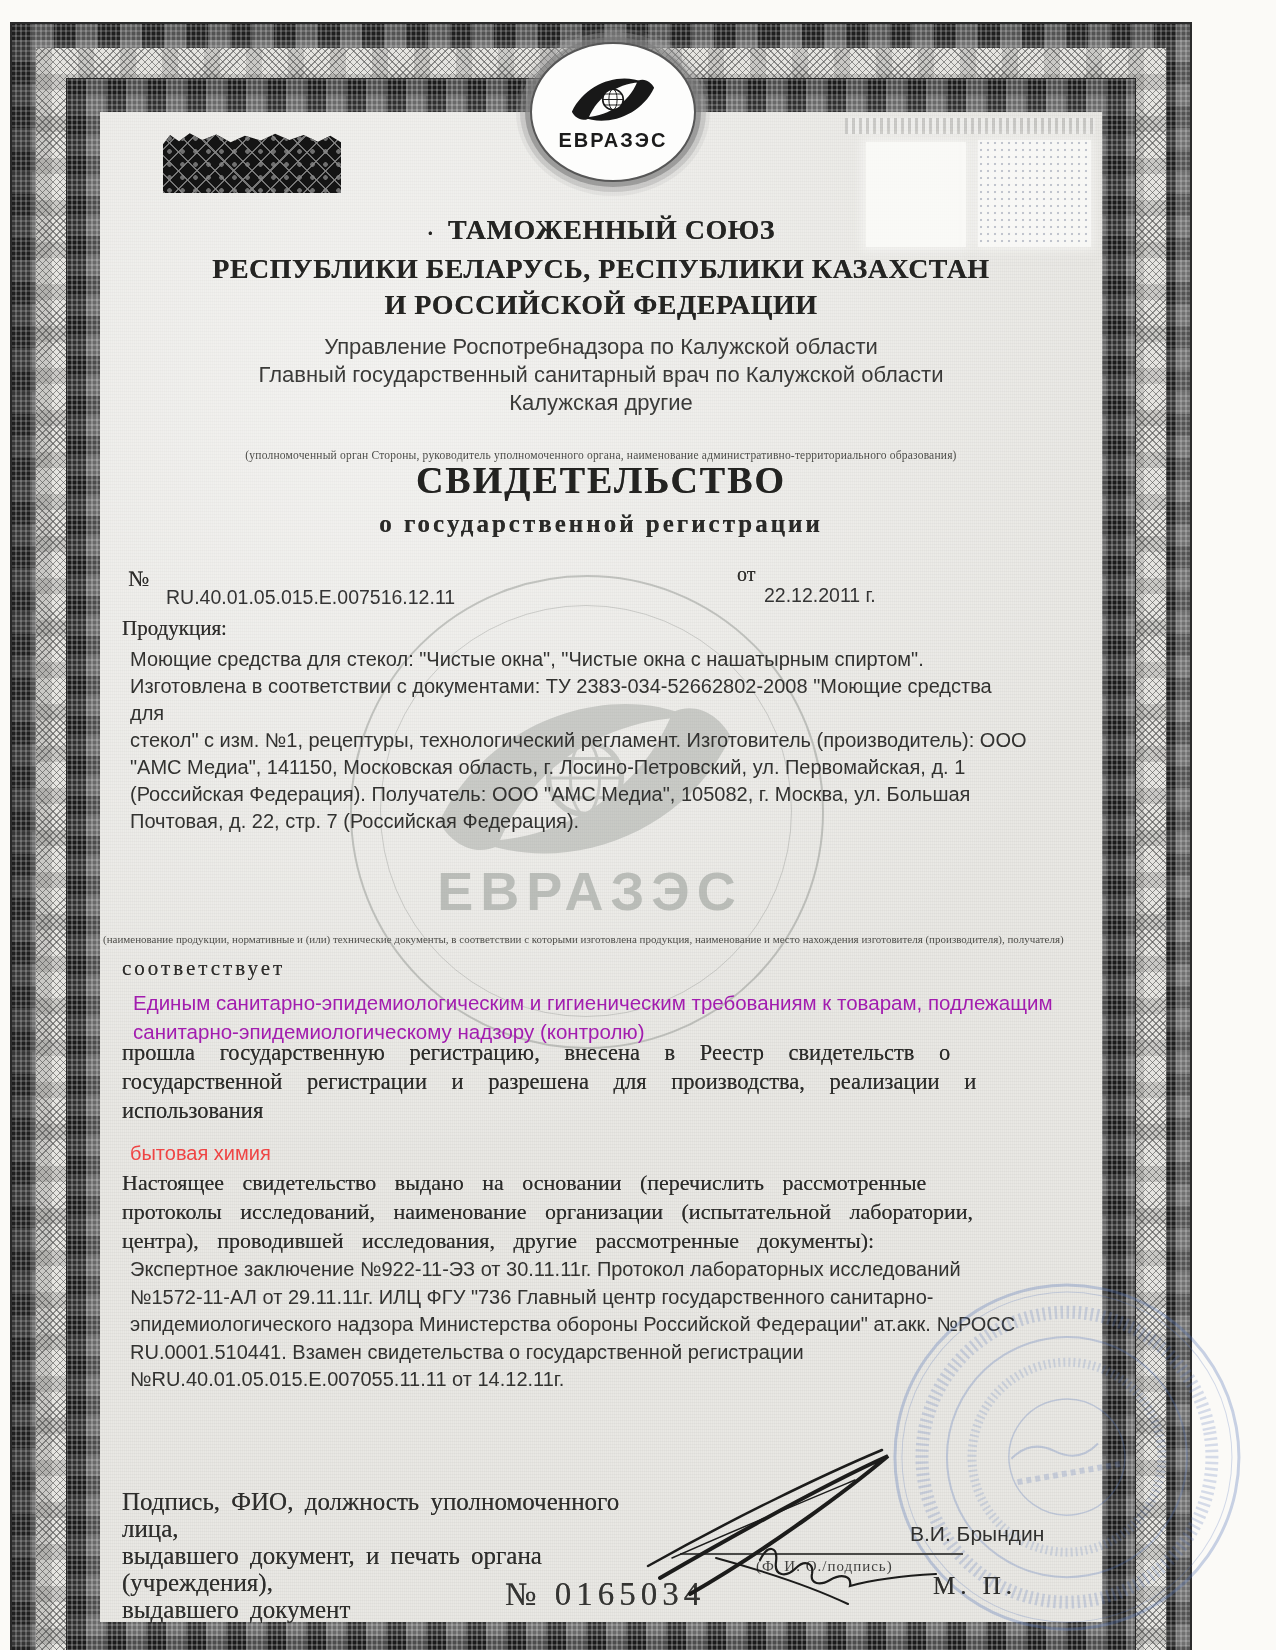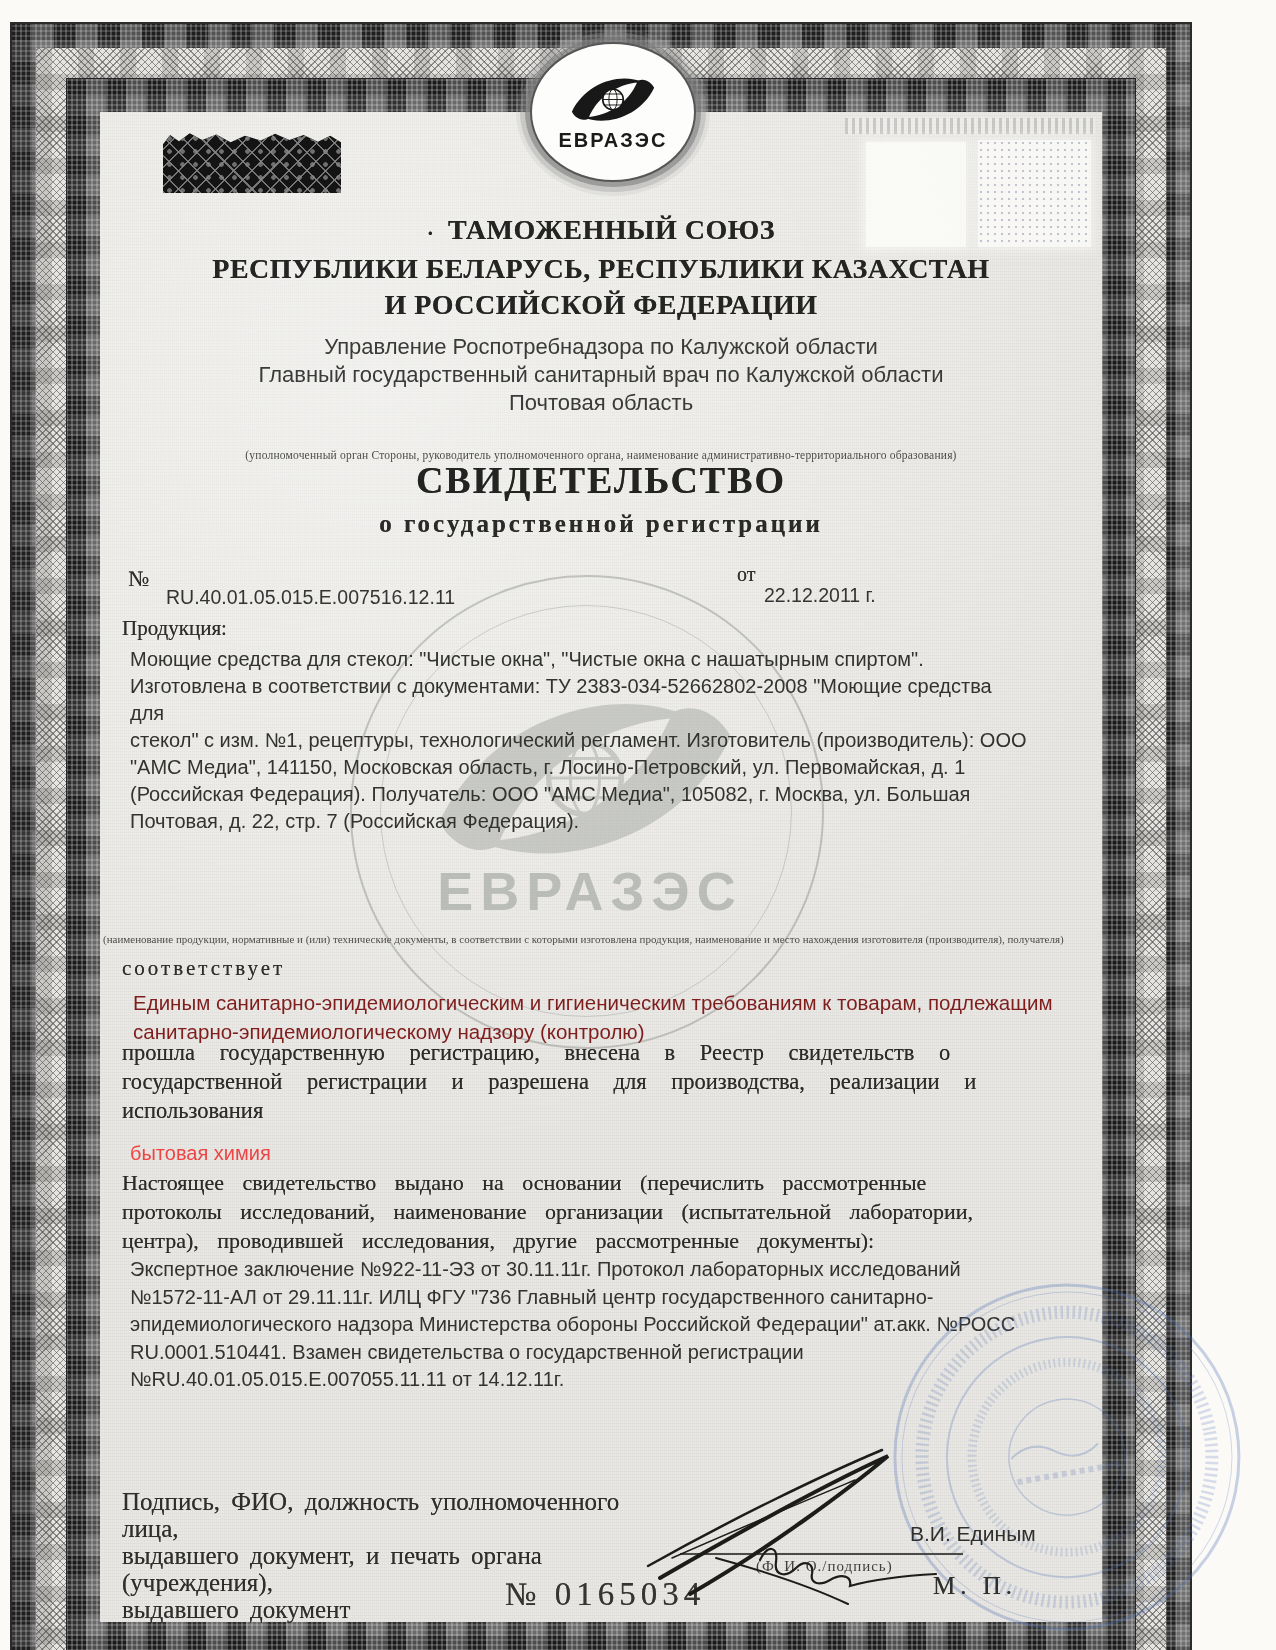--- a/index.html
+++ b/index.html
@@ -106,21 +106,21 @@
   .num-label  { left:128px; top:566px; font-size:22px; }
   .num-value  { left:166px; top:586px; font-size:19.5px; color:#343434; }
   .date-label { left:737px; top:563px; font-size:20px; }
   .date-value { left:764px; top:584px; font-size:19.5px; color:#343434; }
 
   .prod-label { left:122px; top:616px; font-size:21px; }
   .prod-text  { left:130px; top:646px; width:900px; font-size:20px; line-height:27px; color:#323230; }
   .prod-footnote { left:103px; top:933px; width:1000px; font-size:11px; color:#4c4c48; white-space:nowrap; }
 
   .conf-label { left:122px; top:956px; font-size:21px; letter-spacing:3px; }
-  .conf-text  { left:133px; top:988px; width:935px; font-size:20.5px; line-height:29px; color:#7f1d1d; }
+  .conf-text  { left:133px; top:988px; width:935px; font-size:20.5px; line-height:29px; color:#a21caf; }
 
   .reg-text { left:122px; top:1038px; width:945px; font-size:22.5px; line-height:29px; word-spacing:19px; color:#2b2b29; }
   .category { left:130px; top:1142px; font-size:20px; color:#ef4444;text-align:right; }
 
   .basis-intro { left:122px; top:1168px; width:945px; font-size:22px; line-height:29px; word-spacing:13px; color:#2b2b29; }
   .basis-details { left:130px; top:1256px; width:905px; font-size:20px; line-height:27.5px; color:#323230; }
 
   .validity { left:122px; top:1384px; width:945px; font-size:22px; line-height:29px; word-spacing:10px; color:#2b2b29; }
 
   .sig-caption { left:122px; top:1488px; width:552px; font-size:25px; line-height:27px; word-spacing:5px; color:#2e2e2c; }
@@ -173,21 +173,21 @@
   </svg>
   <div class="abs wm-label">ЕВРАЗЭС</div>
 
   <div class="txt header-block">
     <div class="h-union blur"><span class="h-dot">·</span><span>ТАМОЖЕННЫЙ СОЮЗ</span></div>
     <div class="h-union blur">РЕСПУБЛИКИ БЕЛАРУСЬ, РЕСПУБЛИКИ КАЗАХСТАН</div>
     <div class="h-union blur">И РОССИЙСКОЙ ФЕДЕРАЦИИ</div>
     <div class="h-auth-wrap">
       <div class="h-auth sans">Управление Роспотребнадзора по Калужской области</div>
       <div class="h-auth sans">Главный государственный санитарный врач по Калужской области</div>
-      <div class="h-auth sans">Почтовая область</div>
+      <div class="h-auth sans">Калужская другие</div>
     </div>
     <div class="h-footnote serif">(уполномоченный орган Стороны, руководитель уполномоченного органа, наименование административно-территориального образования)</div>
   </div>
 
   <div class="txt title-block">
     <div class="t-main blur">СВИДЕТЕЛЬСТВО</div>
     <div class="t-sub blur">о государственной регистрации</div>
   </div>
 
   <div class="txt serif num-label blur">№</div>
@@ -221,21 +221,21 @@
 эпидемиологического надзора Министерства обороны Российской Федерации" ат.акк. №РОСС
 RU.0001.510441. Взамен свидетельства о государственной регистрации
 №RU.40.01.05.015.Е.007055.11.11 от 14.12.11г.</div>
 
 
   <div class="txt serif sig-caption pre blur">Подпись, ФИО, должность уполномоченного лица,
 выдавшего документ, и печать органа (учреждения),
 выдавшего документ</div>
   <div class="abs sig-line"></div>
   <div class="txt serif sig-note">(Ф. И. О./подпись)</div>
-  <div class="txt sans signer-name">В.И. Единым</div>
+  <div class="txt sans signer-name">В.И. Брындин</div>
   <div class="txt serif seal-mark blur">М. П.</div>
   <div class="txt serif form-number blur">№ 0165034</div>
 
   <svg class="abs stamp" viewBox="0 0 400 380">
     <g stroke="#4f6fb5" fill="none">
       <circle cx="205" cy="190" r="172" stroke-width="3" opacity="0.55"></circle>
       <circle cx="205" cy="190" r="165" stroke-width="1" opacity="0.45"></circle>
       <circle cx="205" cy="190" r="120" stroke-width="2" opacity="0.5"></circle>
       <circle cx="205" cy="190" r="145" stroke-width="13" stroke-dasharray="2.5 3.5" opacity="0.4"></circle>
       <circle cx="205" cy="190" r="95" stroke-width="9" stroke-dasharray="2 3" opacity="0.35"></circle>

